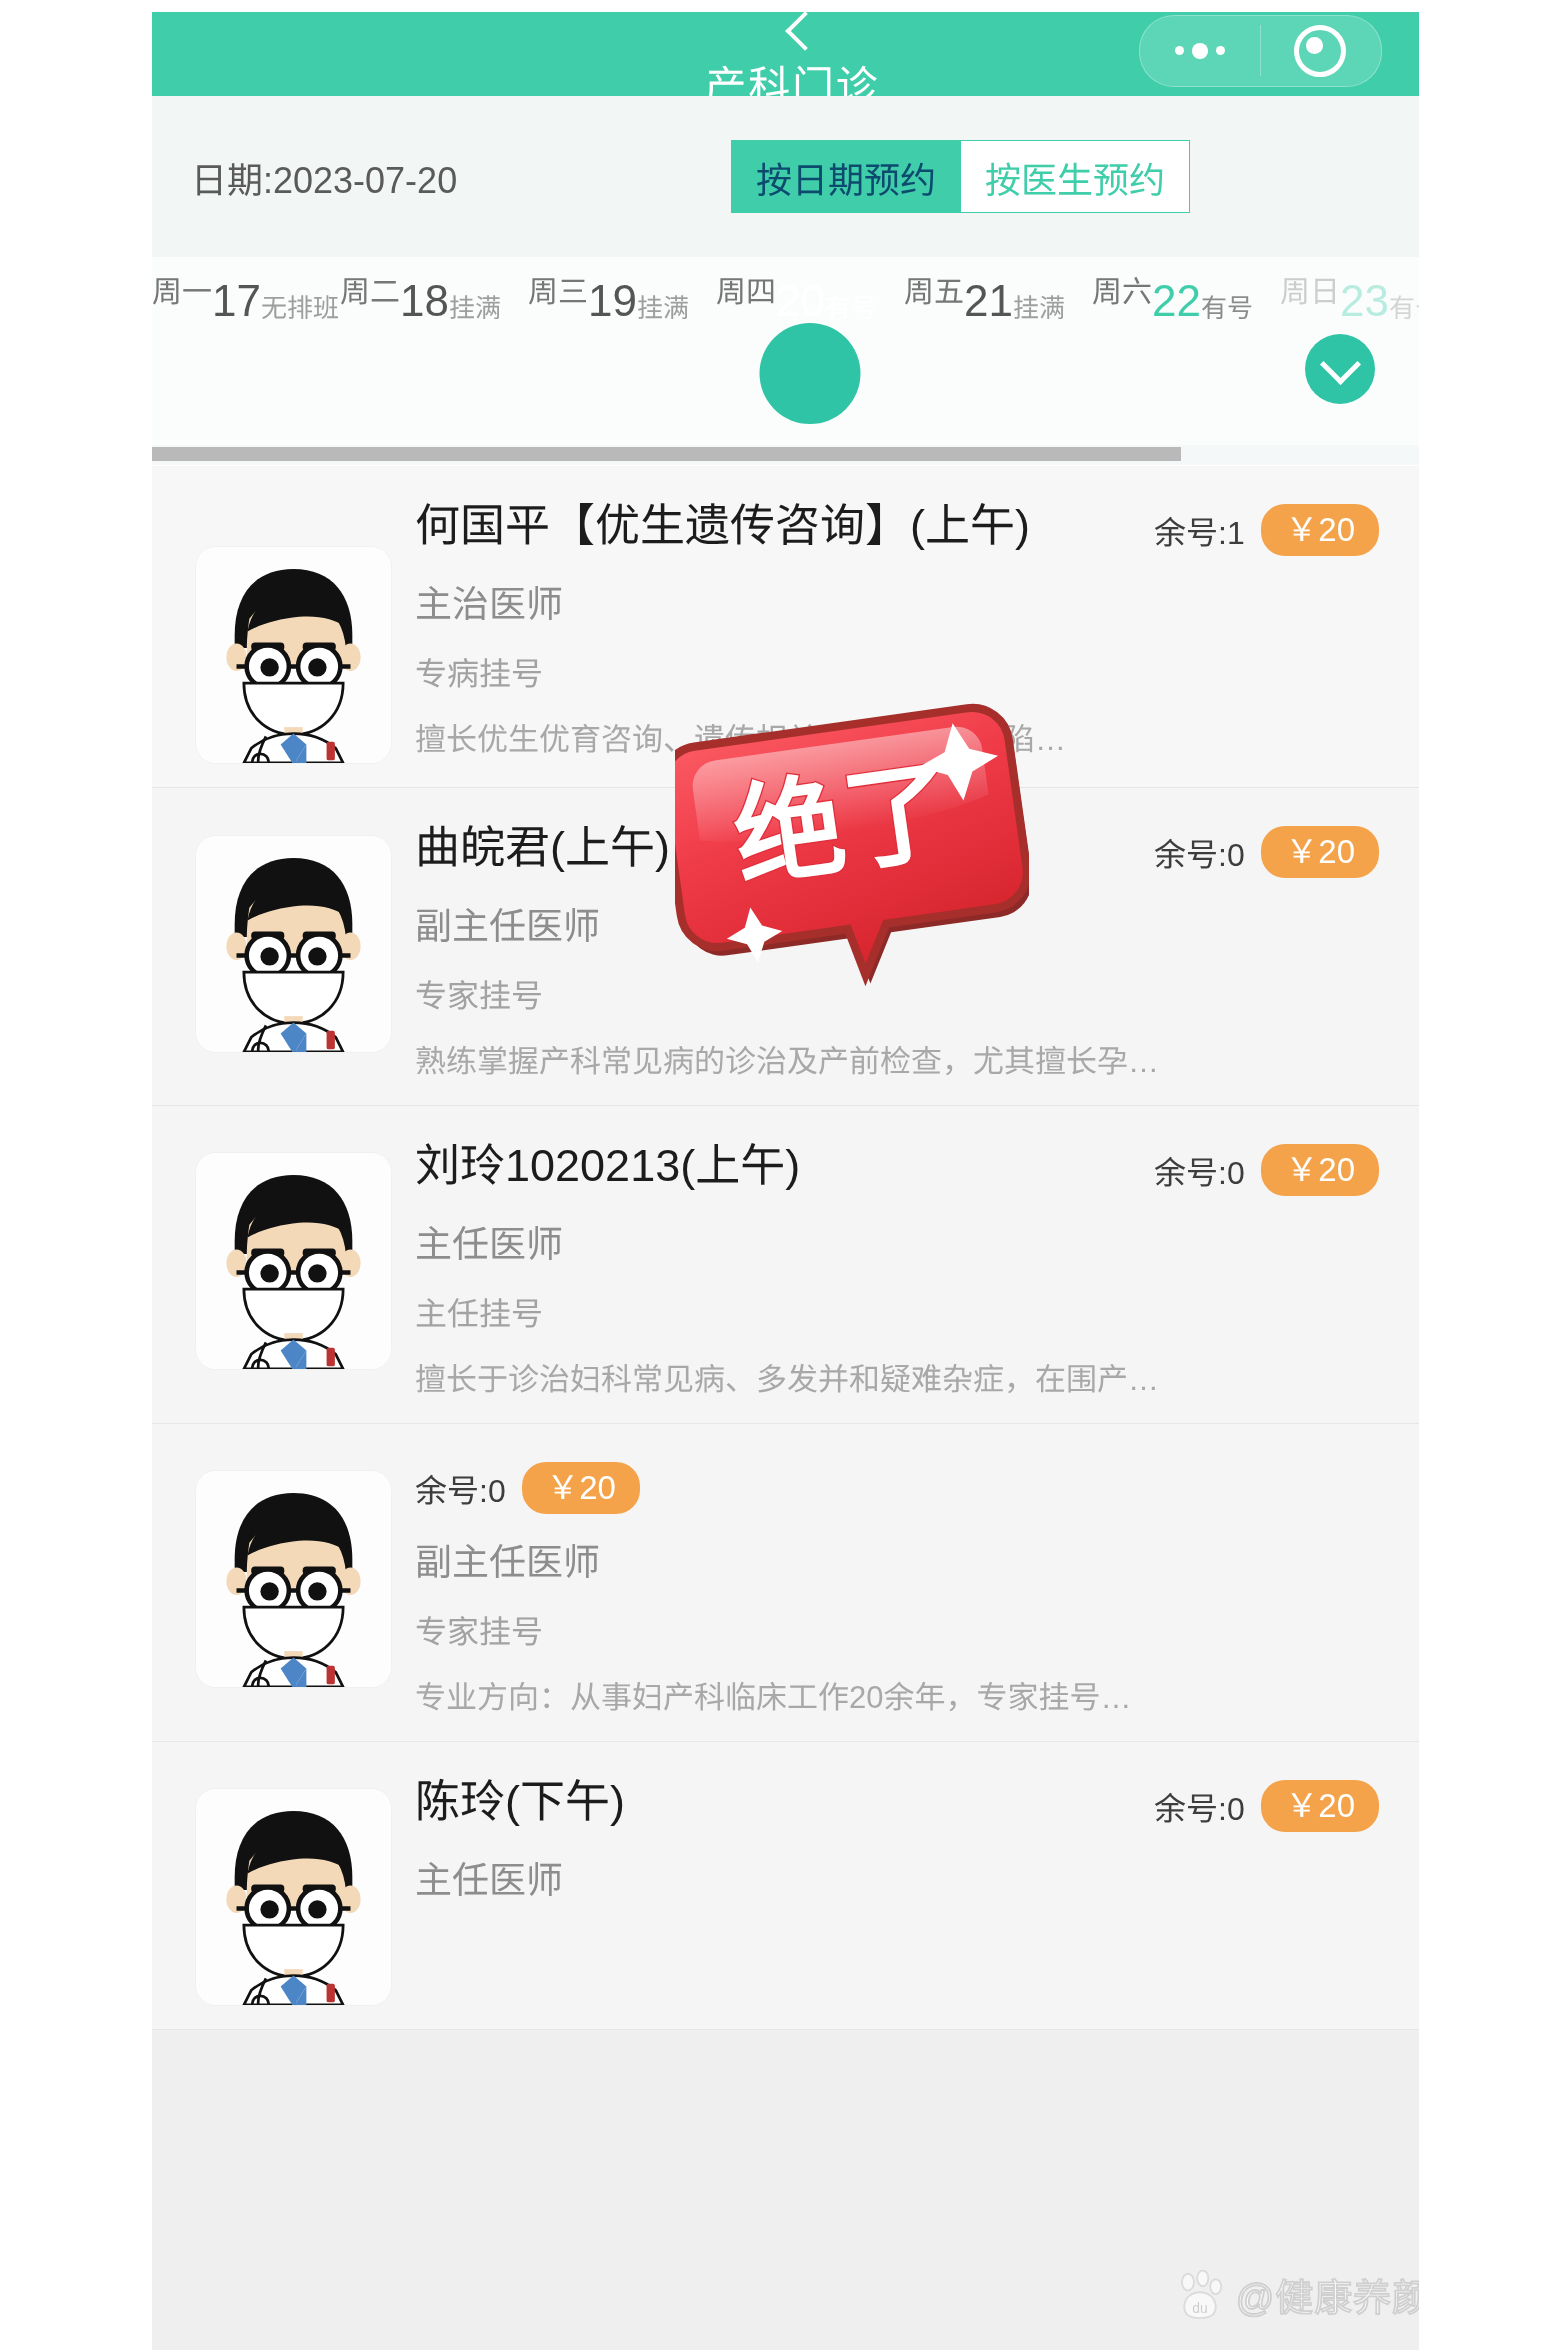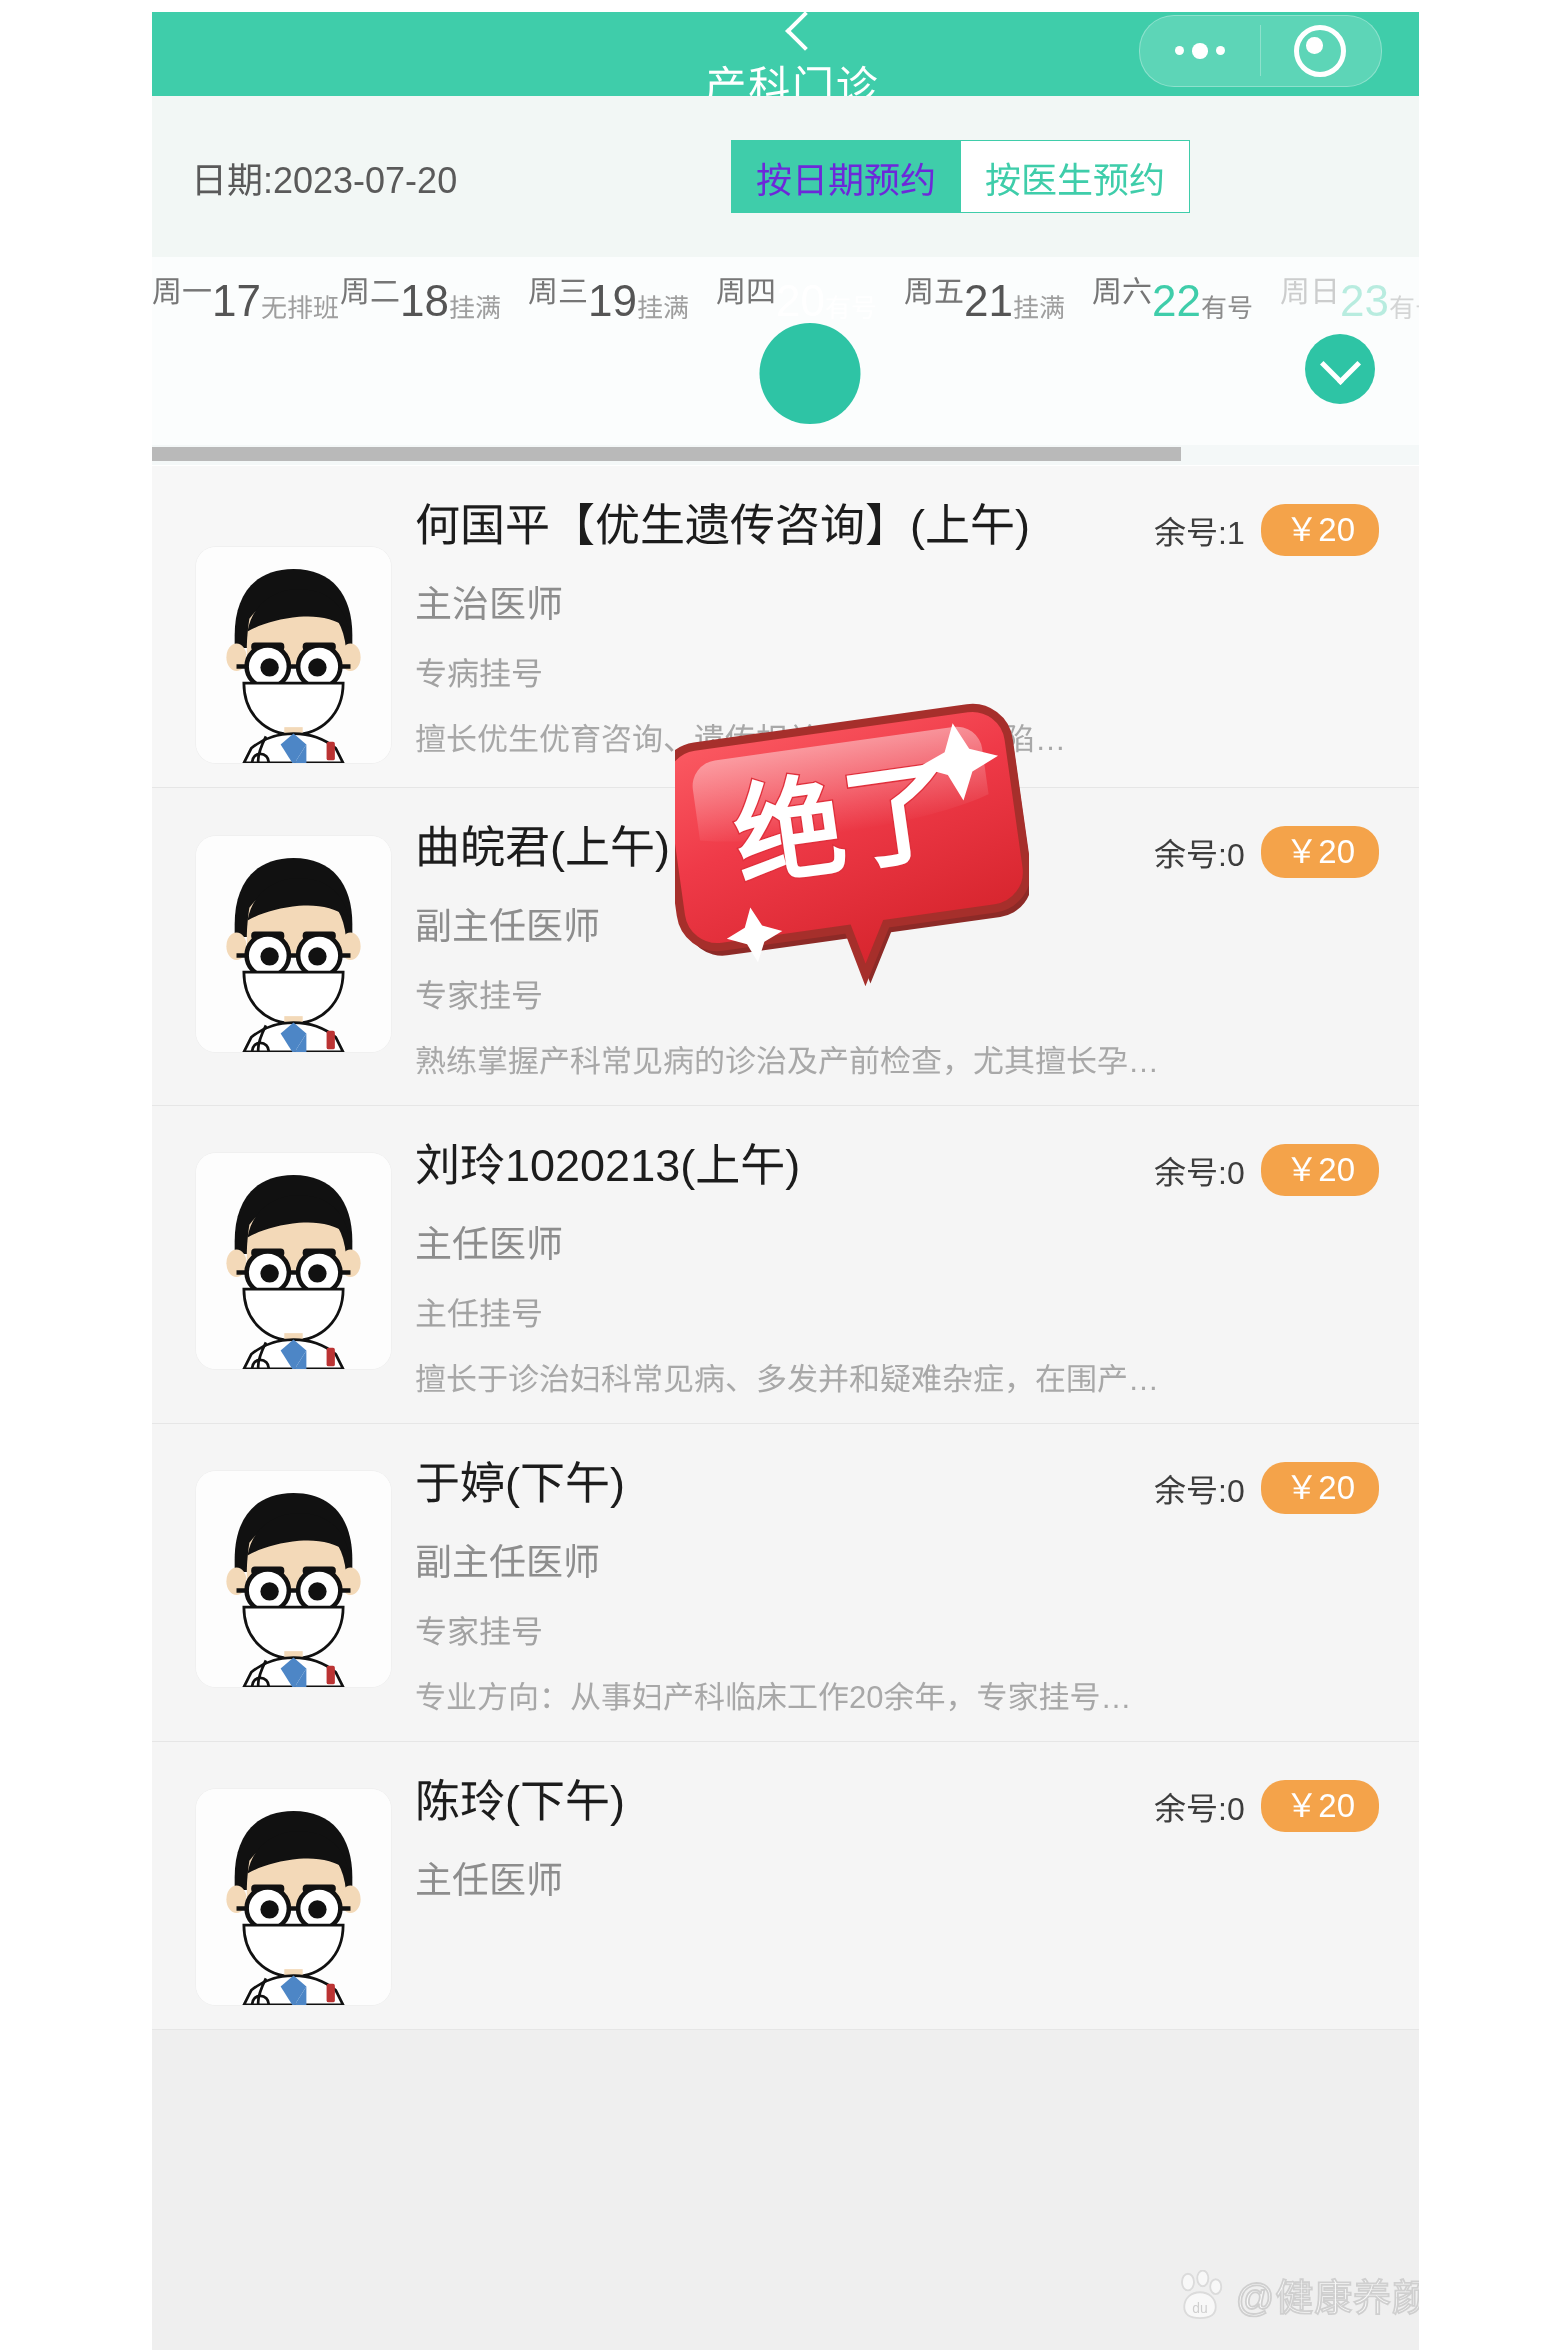--- a/index.html
+++ b/index.html
@@ -78,21 +78,21 @@
   .date-label{
     margin-left:39px;color:#5a5a5a;font-size:36px;white-space:nowrap;
   }
   .segmented{
     position:absolute;left:579px;top:44px;display:flex;
   }
   .seg{
     height:73px;padding:0 24px;display:flex;align-items:center;justify-content:center;
     font-size:36px;white-space:nowrap;cursor:pointer;box-sizing:border-box;
   }
-  .seg-active{background:#3fcdaa;color:#6d28d9;border:0.9px solid #3fcdaa;}
+  .seg-active{background:#3fcdaa;color:#0c4a6e;border:0.9px solid #3fcdaa;}
   .seg-idle{background:#ffffff;color:#3fcdaa;border:0.9px solid #3fcdaa;border-left:none;}
 
   
   .weekstrip{
     position:absolute;left:152px;top:257px;width:1267px;height:188px;
     background:#fbfdfd;
     overflow:hidden;
   }
   .days{
     position:absolute;left:0;top:0;display:flex;width:1451px;
@@ -419,21 +419,20 @@
           <path d="M60 219c12-10 26-16 46-16s34 6 46 16l8 16H52z" fill="#fff" stroke="#111" stroke-width="3"></path>
           <path d="M106 203l-14 12 14 22 14-22z" fill="#4d86c6"></path>
           <path d="M120 215l-14 22 6 12h8z" fill="#4d86c6"></path>
           <path d="M76 206c-6 12-10 22-8 30" stroke="#111" stroke-width="3" fill="none"></path>
           <circle cx="70" cy="234" r="9" fill="none" stroke="#111" stroke-width="3"></circle>
           <rect x="142" y="212" width="9" height="20" rx="2" fill="#b33"></rect>
         </svg>
       </div>
       <div class="cbody">
         <div class="crow">
-          <div class="cname">于婷(下午)</div>
           <div class="cmeta">
             <span class="cleft">余号:0</span>
             <span class="price">￥20</span>
           </div>
         </div>
         <div class="ctitle">副主任医师</div>
         <div class="ctype">专家挂号</div>
         <div class="cdesc">专业方向：从事妇产科临床工作20余年，专家挂号…</div>
       </div>
     </div>

